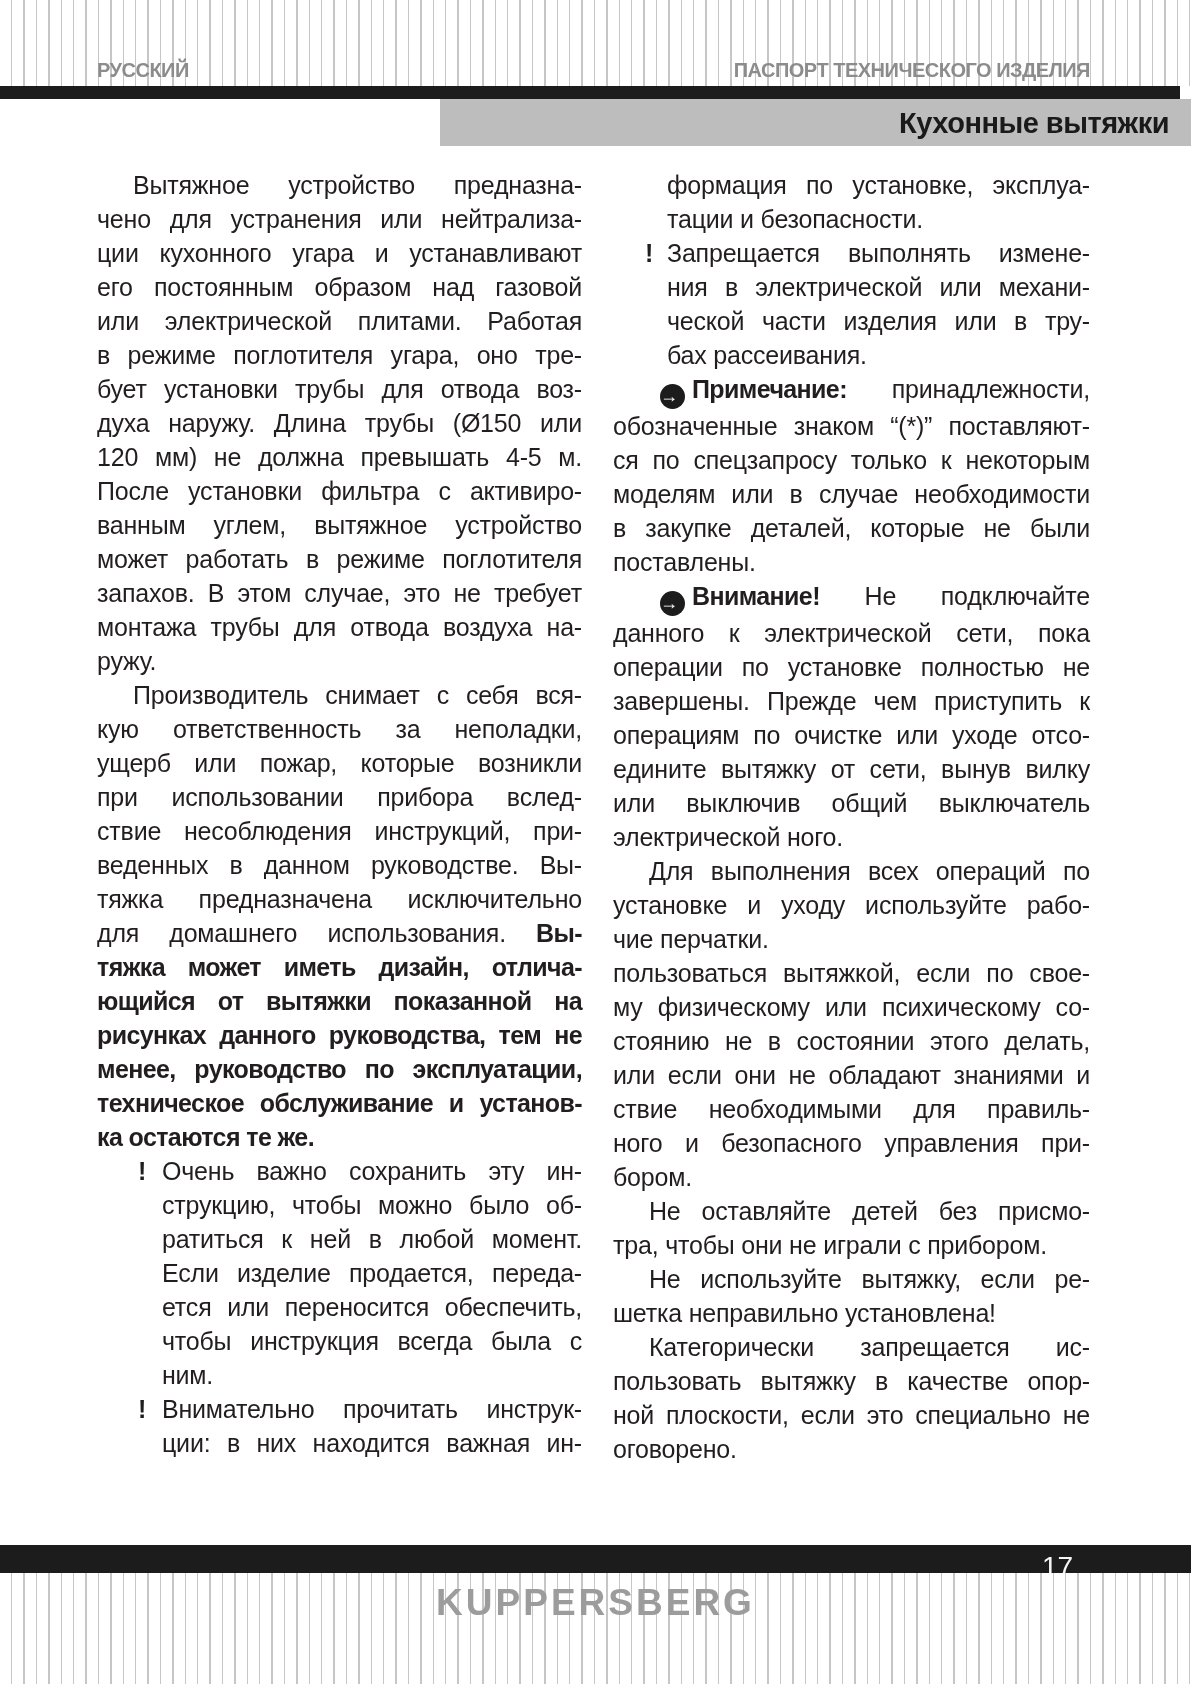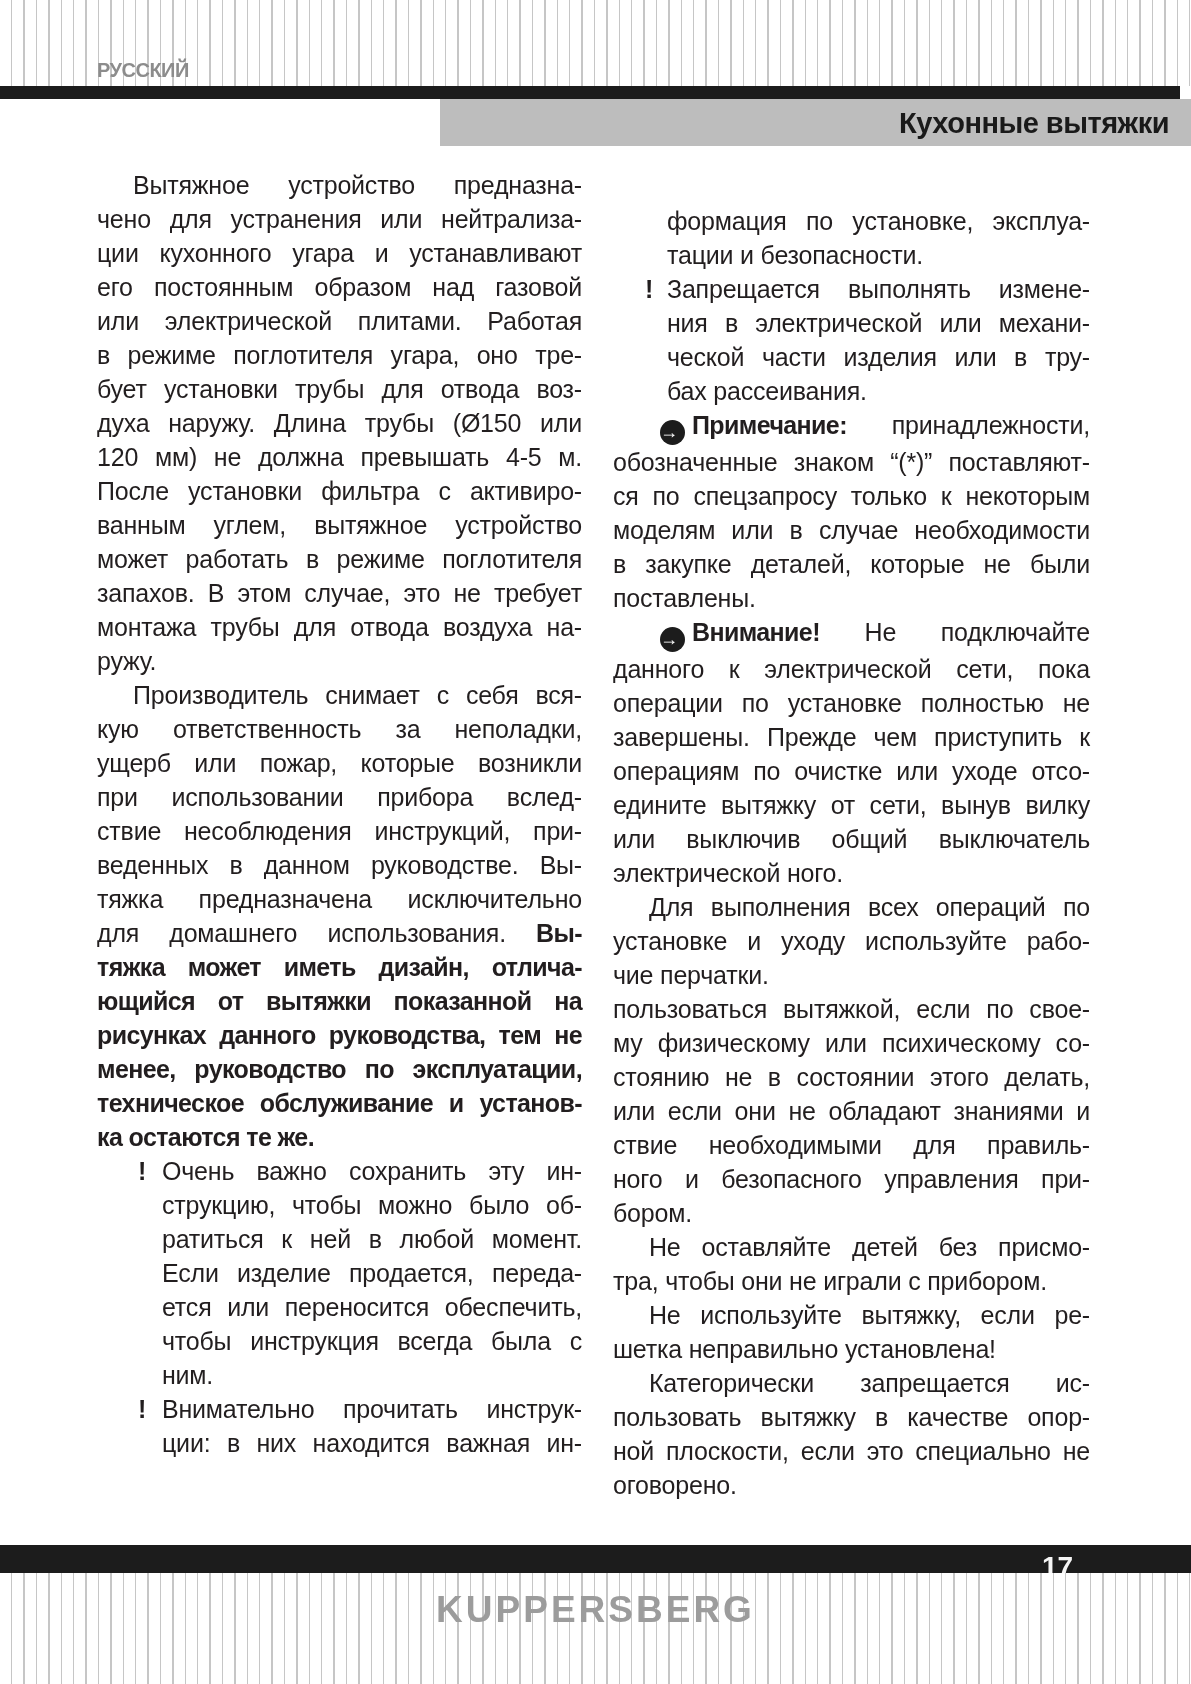--- a/index.html
+++ b/index.html
@@ -42,52 +42,53 @@
   .col-right { left:613px; width:477px; }
 
   .block { position:relative; }
   .line { min-height:34px; line-height:34px; text-align:justify; text-align-last:justify; }
   .line.lastline { text-align-last:left; }
   .para .line.first { text-indent:36px; }
   .note .line.first { text-indent:47px; }
 
   .bullet { padding-left:65px; }
   .col-right .bullet { padding-left:54px; }
-  .cont { padding-left:54px;margin-top:36px; }
+  .cont { padding-left:54px; }
   .bullet-marker { position:absolute; left:41px; top:0; font-weight:bold; line-height:34px; }
   .col-right .bullet-marker { left:32px; }
 
   .bold { font-weight:bold; letter-spacing:-0.6px; }
 
   .arrow-icon {
     display:inline-block; width:25px; height:25px; border-radius:50%;
     background:#1c1c1c; color:#ffffff; font-size:18px; line-height:25px;
     text-align:center; font-weight:bold; vertical-align:-4px; margin-right:7px;
     text-indent:0;
   }
 
   
   .footbar { position:absolute; top:1545px; left:0; width:1191px; height:28px; background:#1c1c1c; }
   .pagenum {
     position:absolute; top:1545px; left:1023px; width:69px; height:43px;
-    background:#1c1c1c; color:#f5f5f5; font-size:28px; font-weight:bold;
+    background:#1c1c1c; color:#f5f5f5; font-size:28px; font-weight:normal;
     display:flex; align-items:center; justify-content:center;
   }
   .brand {
-    padding-top:16px; text-align:center; font-weight:bold; font-size:37px;
+    padding-top:9px; text-align:center; font-weight:bold; font-size:37px;
     color:#9c9c9c; letter-spacing:3px;
   }
 </style>
 </head>
 <body>
 
 <div class="page">
 
   <div class="stripes top">
     <span class="hdr-label left">РУССКИЙ</span>
+    <span class="hdr-label right">ПАСПОРТ ТЕХНИЧЕСКОГО ИЗДЕЛИЯ</span>
   </div>
 
   <div class="topbar"></div>
 
   <div class="graytab">
     <span>Кухонные вытяжки</span>
   </div>
 
   <div class="content">
       <div class="col col-left">

